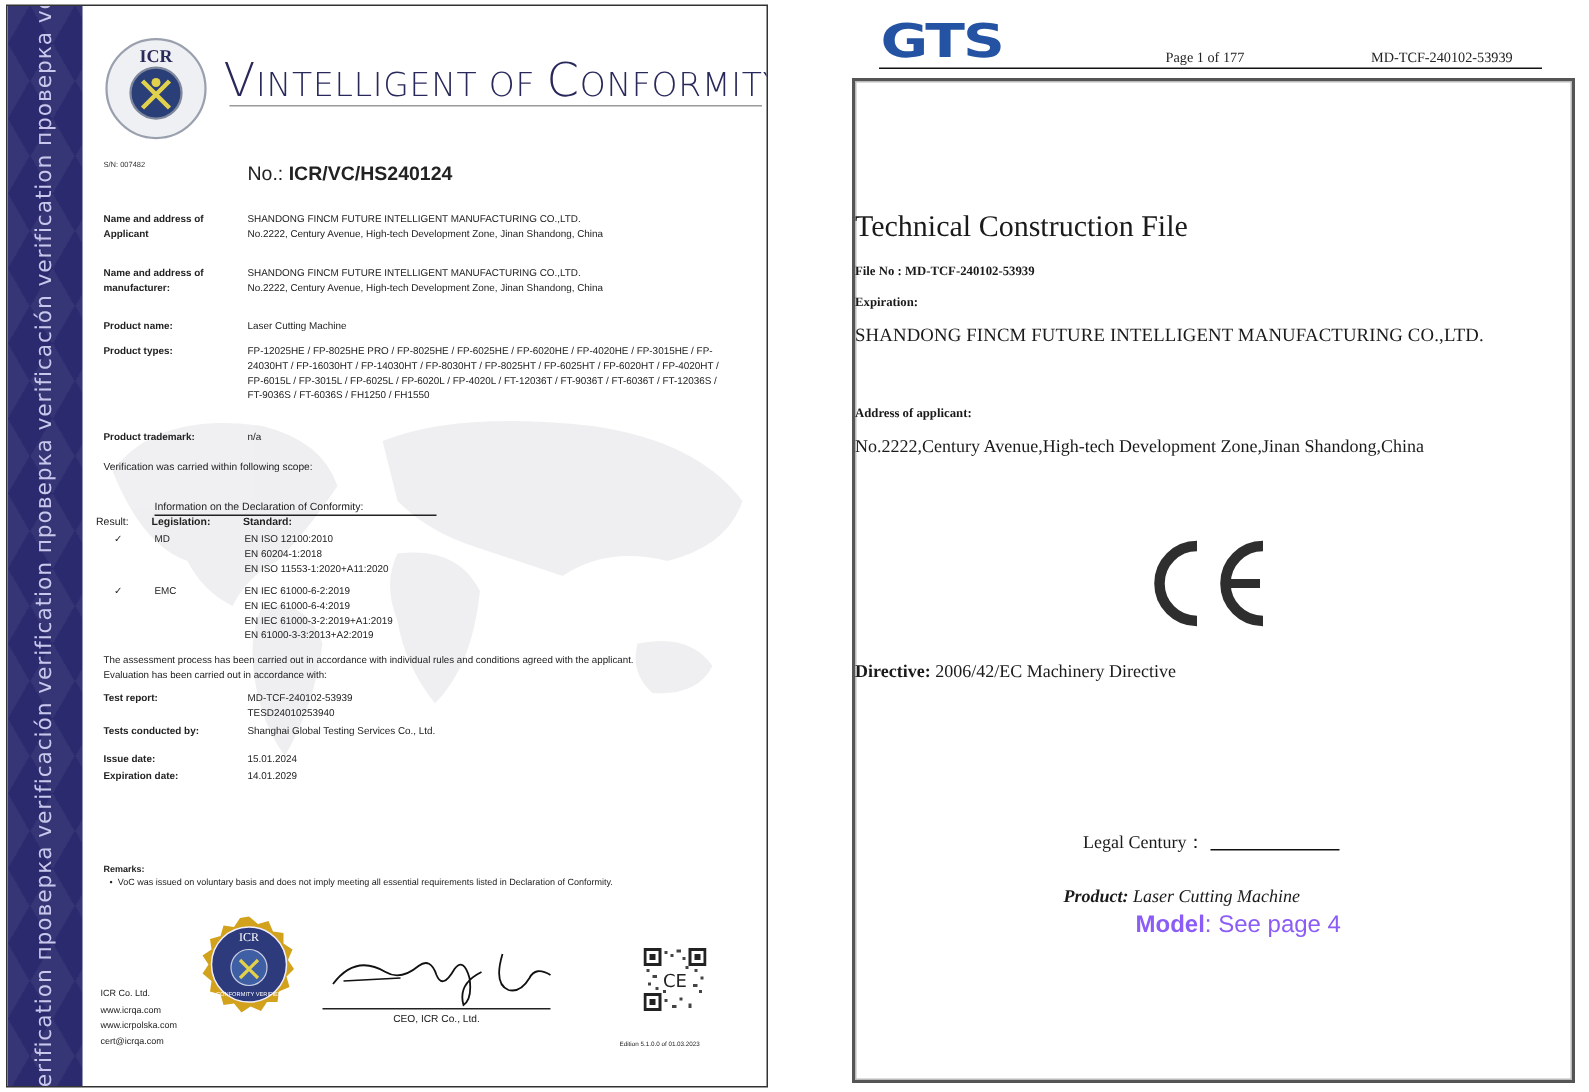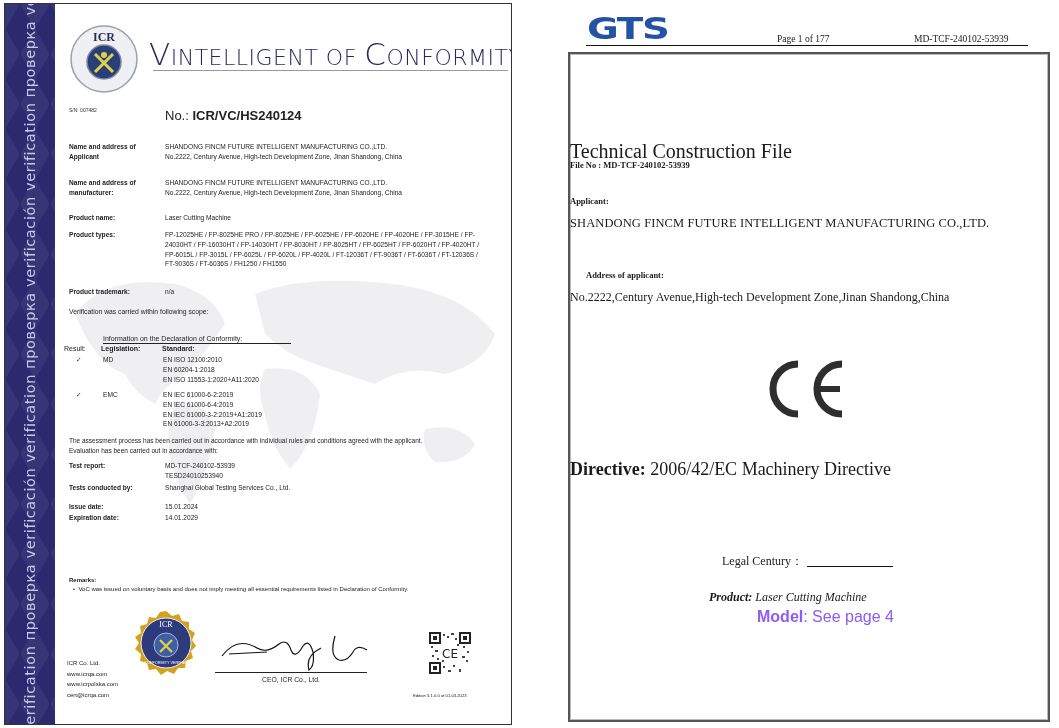--- a/index.html
+++ b/index.html
@@ -45,27 +45,27 @@
 
   
   .gts-logo { position:absolute; left:587px; top:13px; font-family:"DejaVu Sans", sans-serif; font-weight:bold; font-size:31px; color:#2553a3; letter-spacing:-1px; transform:scaleX(1.25); transform-origin:left center; line-height:30px; }
   .hdr-rule { position:absolute; left:586px; top:45px; width:442px; height:1px; background:#111; }
   .pageno { position:absolute; left:767px; top:34px; font-family:"Liberation Serif", serif; font-size:9.5px; color:#222;margin-left:10px; }
   .hdr-id { position:absolute; left:914px; top:34px; font-family:"Liberation Serif", serif; font-size:9.5px; color:#222; }
 
   .frame { position:absolute; left:568px; top:52px; width:478px; height:666px; border:2px solid #555; box-shadow: inset 0 0 0 1px #bbb; }
   .tcf { position:absolute; left:570px; width:474px; text-align:left; font-family:"Liberation Serif", serif; color:#1a1a1a; }
   .tcf-title { top:140px; font-size:20px; }
-  .tcf-fileno { top:160px; font-size:8.5px; font-weight:bold; }
+  .tcf-fileno { top:175px; font-size:8.5px; font-weight:bold; }
   .tcf-applbl { top:196px; font-size:8.5px; font-weight:bold; }
   .tcf-company { top:216px; font-size:12.5px; letter-spacing:0.1px; }
-  .tcf-addrlbl { top:270px; font-size:8.5px; font-weight:bold;padding-left:16px; }
+  .tcf-addrlbl { top:270px; font-size:8.5px; font-weight:bold; }
   .tcf-addr { top:290px; font-size:12px; }
   .ce-mark { position:absolute; left:762px; top:360px; width:84px; height:58px; }
-  .tcf-directive { top:459px; font-size:18px; }
+  .tcf-directive { top:440px; font-size:12px; }
   .tcf-legal { position:absolute; left:722px; top:553px; font-family:"Liberation Serif", serif; font-size:12px; color:#1a1a1a; white-space:nowrap; }
   .tcf-legal .line { display:inline-block; width:86px; border-bottom:1px solid #111; margin-left:4px; vertical-align:-2px; }
   .tcf-product { position:absolute; left:709px; top:590px; font-family:"Liberation Serif", serif; font-size:12px; color:#1a1a1a; white-space:nowrap;font-style:italic; }
   .tcf-model { position:absolute; left:757px; top:608px; font-family:Liberation Sans, sans-serif; font-size:16px; color:#8b5cf6; white-space:nowrap; }
 </style>
 </head>
 <body>
 
 <div class="cert">
   <div class="cert-band">
@@ -239,21 +239,21 @@
 
 <div class="gts-logo">GTS</div>
 <div class="pageno">Page 1 of 177</div>
 <div class="hdr-id">MD-TCF-240102-53939</div>
 <div class="hdr-rule"></div>
 
 <div class="frame"></div>
 
 <div class="tcf tcf-title">Technical Construction File</div>
 <div class="tcf tcf-fileno">File No : MD-TCF-240102-53939</div>
-<div class="tcf tcf-applbl">Applicant:</div>
+<div class="tcf tcf-applbl">Expiration:</div>
 <div class="tcf tcf-company">SHANDONG FINCM FUTURE INTELLIGENT MANUFACTURING CO.,LTD.</div>
 <div class="tcf tcf-addrlbl">Address of applicant:</div>
 <div class="tcf tcf-addr">No.2222,Century Avenue,High-tech Development Zone,Jinan Shandong,China</div>
 
 <svg class="ce-mark" viewBox="0 0 84 58">
   <path d="M36 4 A25 25 0 1 0 36 54" fill="none" stroke="#2e2e2e" stroke-width="7"></path>
   <path d="M80 4 A25 25 0 1 0 80 54" fill="none" stroke="#2e2e2e" stroke-width="7"></path>
   <path d="M58 29 L78 29" stroke="#2e2e2e" stroke-width="6"></path>
 </svg>
 

